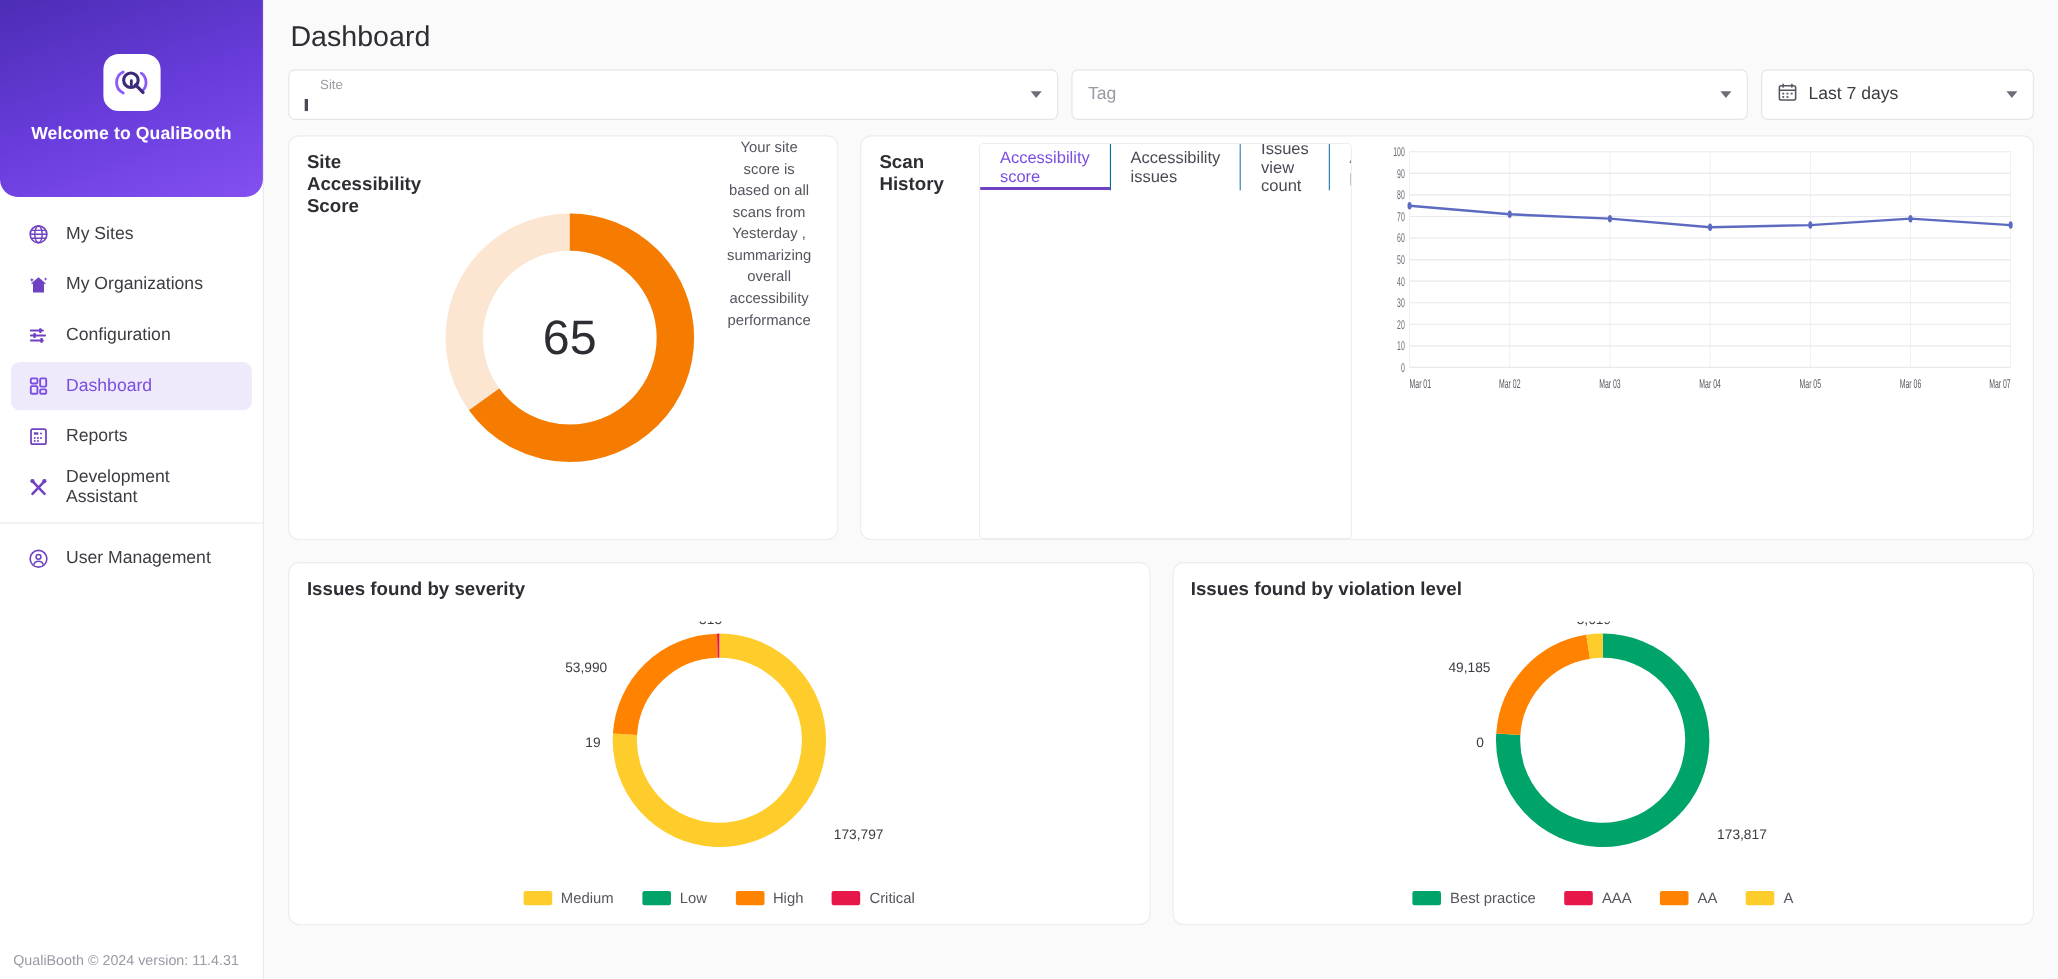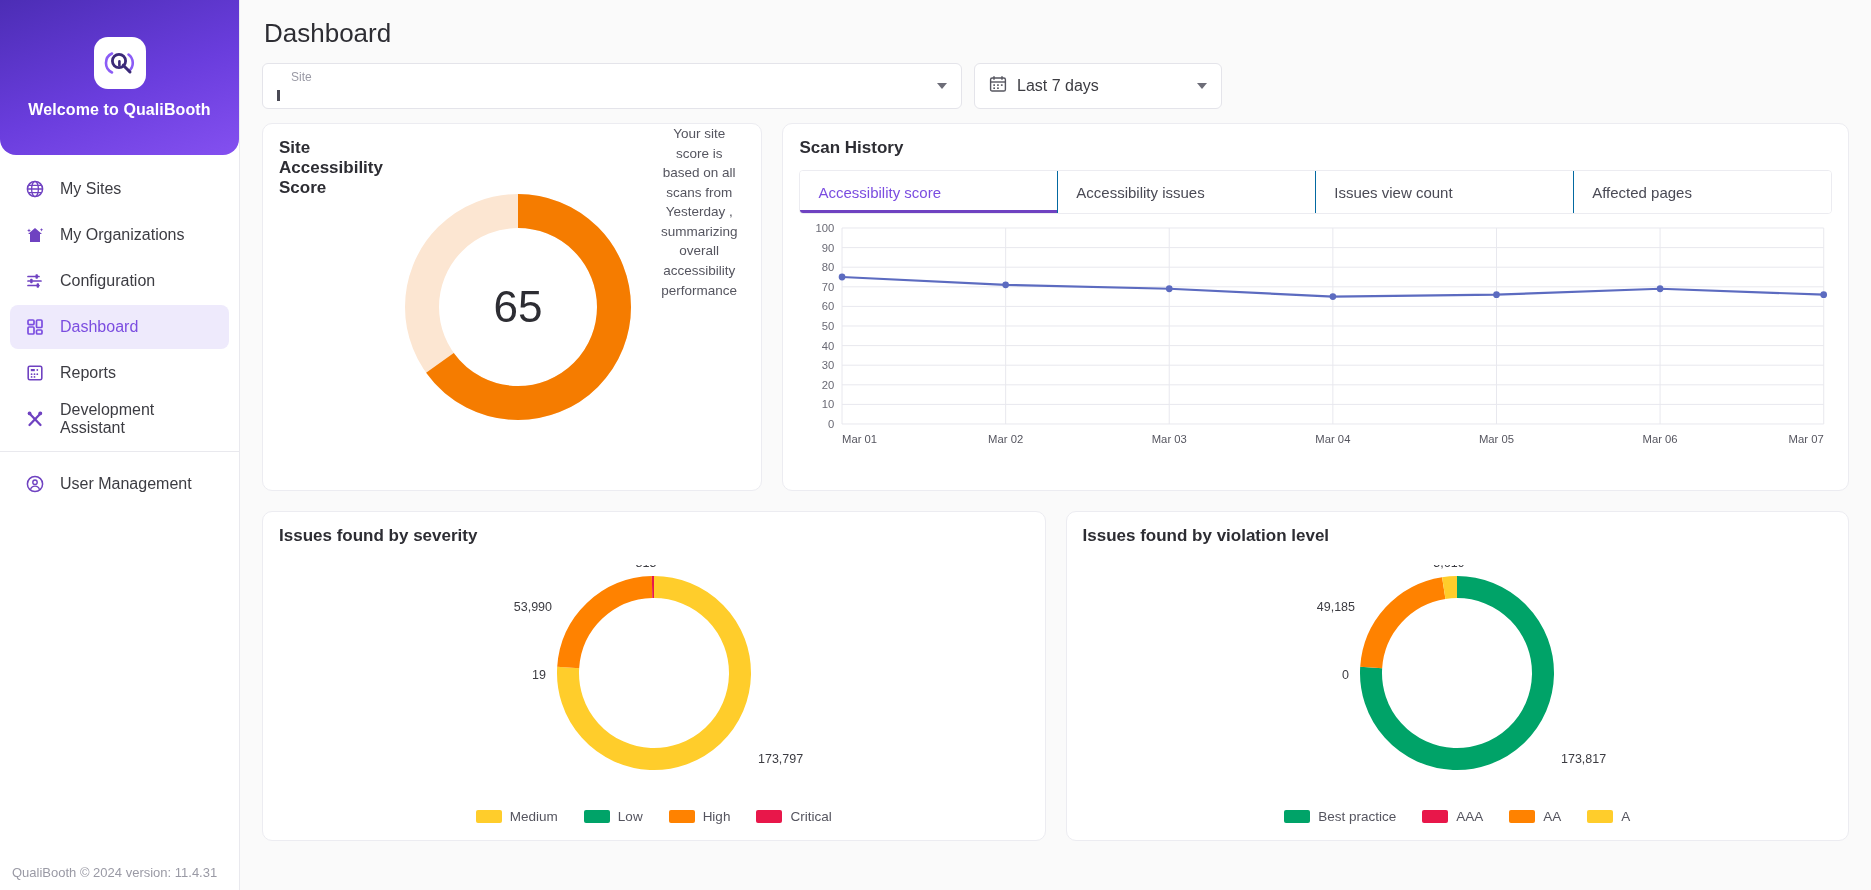--- a/index.html
+++ b/index.html
@@ -12,21 +12,21 @@
 
   
   #sidebar {
     width: 240px; height: 890px; flex: 0 0 240px;
     background: #ffffff;
     border-right: 1px solid #e9e9ee;
     position: relative;
     display: flex; flex-direction: column;
   }
   #brand {
-    margin: 0; height: 155px;
+    margin: 0; height: 179px;
     background: linear-gradient(160deg,#4c2db5 0%,#6a3ddd 55%,#8450f0 100%);
     border-bottom-left-radius: 16px; border-bottom-right-radius: 16px;
     display: flex; flex-direction: column; align-items: center; justify-content: center;
     gap: 12px;
   }
   #brand-logo {
     width: 52px; height: 52px; border-radius: 14px; background: #fff;
     display: flex; align-items: center; justify-content: center;
   }
   #brand-title { color: #fff; font-size: 16px; font-weight: 700; letter-spacing: .1px; }
@@ -69,21 +69,21 @@
   .ph { color:#9a9aa5; font-size:16px; }
   .val { color:#3c3c42; font-size:16px; }
   .arrow { margin-left:auto; width:0;height:0;border-left:5px solid transparent;border-right:5px solid transparent;border-top:6px solid #6d6d78;}
 
   
   .card { background:#fff; border:1px solid #ececf1; border-radius:10px; }
   .card-title { font-size:17px; color:#2d2d33; font-weight:700; padding:14px 16px 6px 16px; }
 
   #row1 { display:flex; gap:20px; margin-top:14px; height: 368px; }
   #score-card { flex:0 0 492px; display:flex; }
-  #history-card { flex:1 1 auto; display:flex; flex-direction:column; }
+  #history-card { flex:1 1 auto; display:flex; flex-direction:row; }
 
   #gauge-wrap { flex:1 1 auto; display:flex; align-items:center; justify-content:center; }
   #score-desc { font-size:13.5px; color:#55555f; text-align:center; padding:0 24px 16px 24px; line-height:1.45; }
 
   
   #tabs { display:flex; margin:6px 16px 0 16px; border:1px solid #ececf1; border-radius:4px; overflow:hidden; }
   .tab { flex:1 1 0; height:42px; display:flex; align-items:center; padding:0 18px;
          font-size:15px; color:#4a4a55; border-right:1px solid #0369a1; cursor:pointer; background:#fff; }
   .tab:last-child { border-right:none; }
   .tab.active { color:#7b4de0; box-shadow: inset 0 -3px 0 0 #6f42c1; }
@@ -208,20 +208,24 @@
 </aside>
 
 <main id="main">
 
   <h1 id="page-title">Dashboard</h1>
 
   <div id="filters">
     <div class="field" id="site-field">
       <span class="float-label">Site</span>
       <span class="caret-mark"></span>
+      <span class="arrow"></span>
+    </div>
+    <div class="field" id="tag-field">
+      <span class="ph">Tag</span>
       <span class="arrow"></span>
     </div>
     <div class="field" id="date-field">
       <span>
         <svg width="18" height="18" viewBox="0 0 18 18">
             <rect x="1.6" y="3" width="14.8" height="13" rx="1.6" stroke="#55555f" stroke-width="1.4" fill="none"></rect>
             <path d="M1.6 7h14.8" stroke="#55555f" stroke-width="1.4"></path>
             <path d="M5 1.6v2.6M13 1.6v2.6" stroke="#55555f" stroke-width="1.4" stroke-linecap="round"></path>
             <g fill="#55555f">
               <rect x="4.3" y="9.3" width="1.7" height="1.6"></rect>

